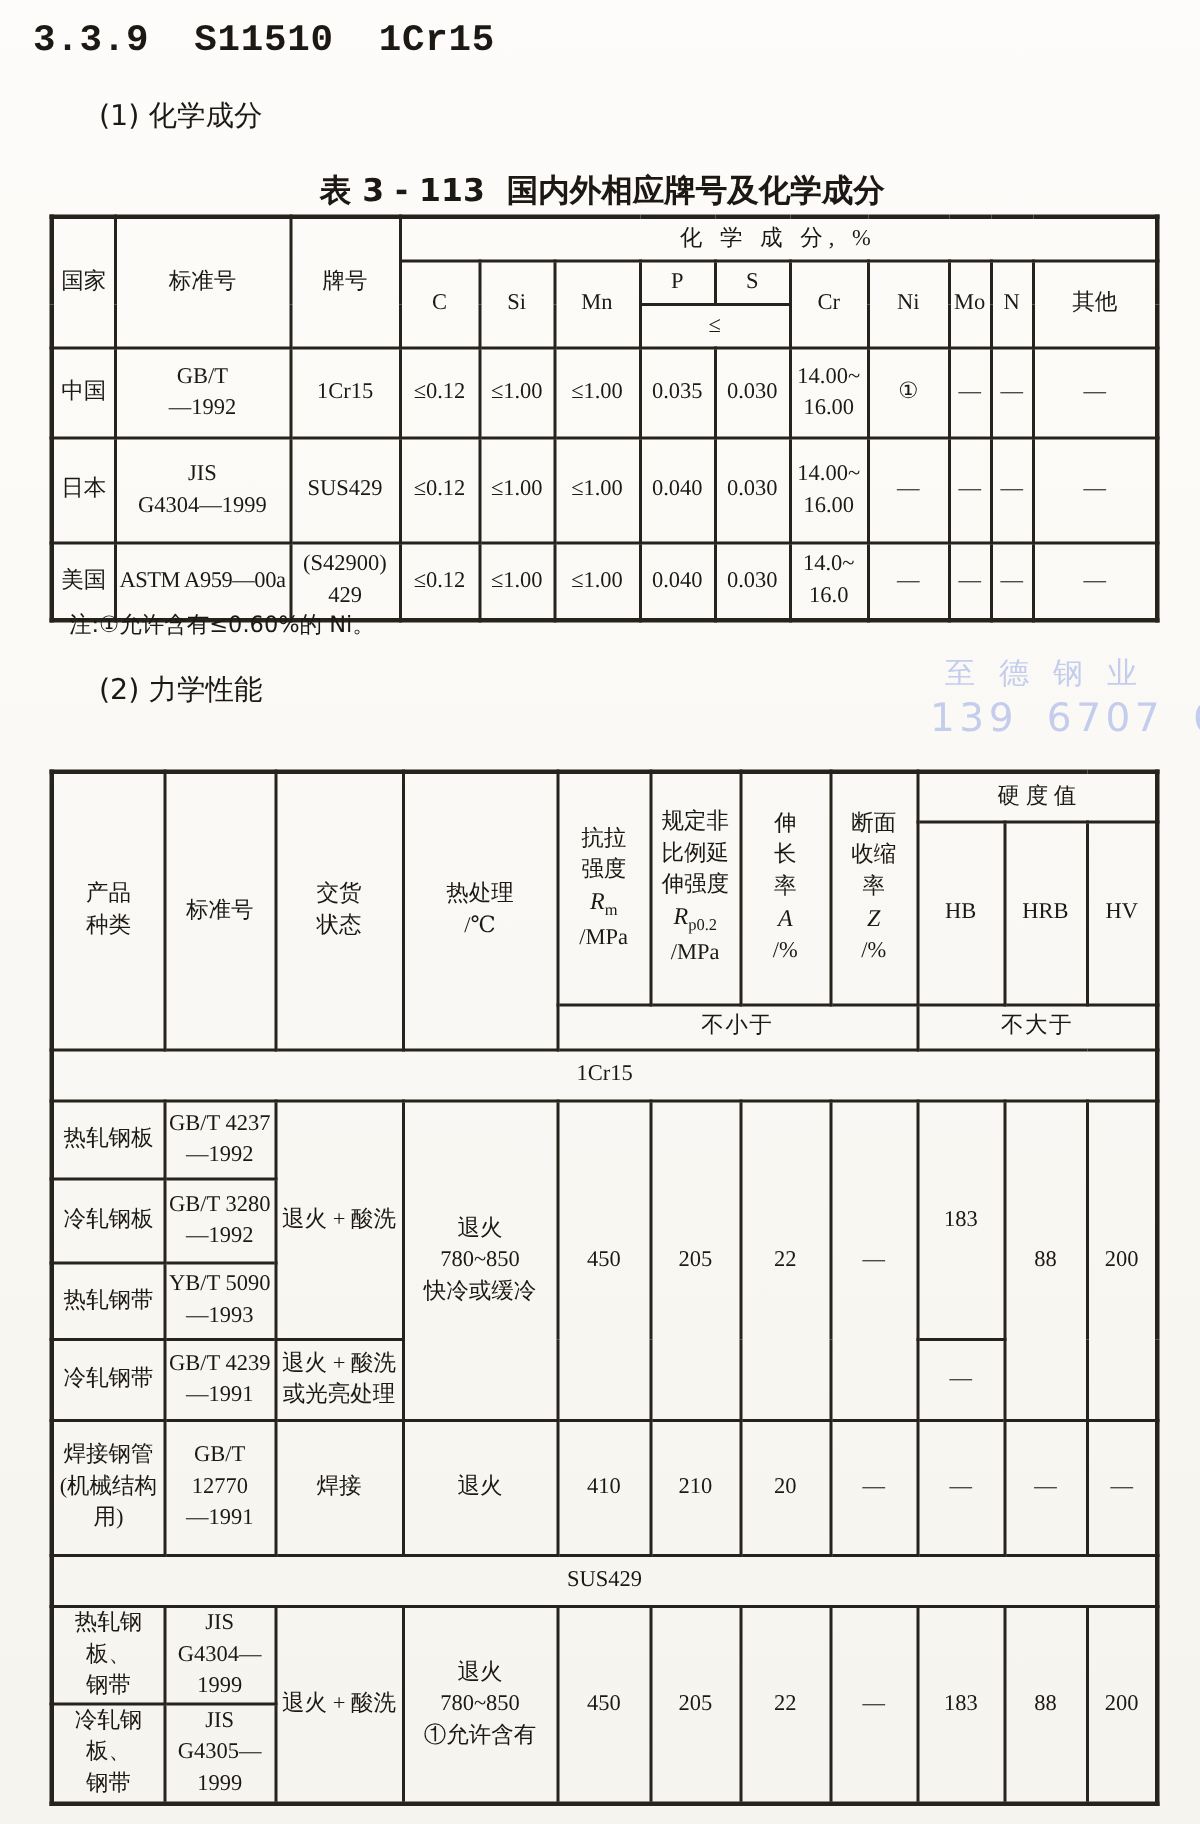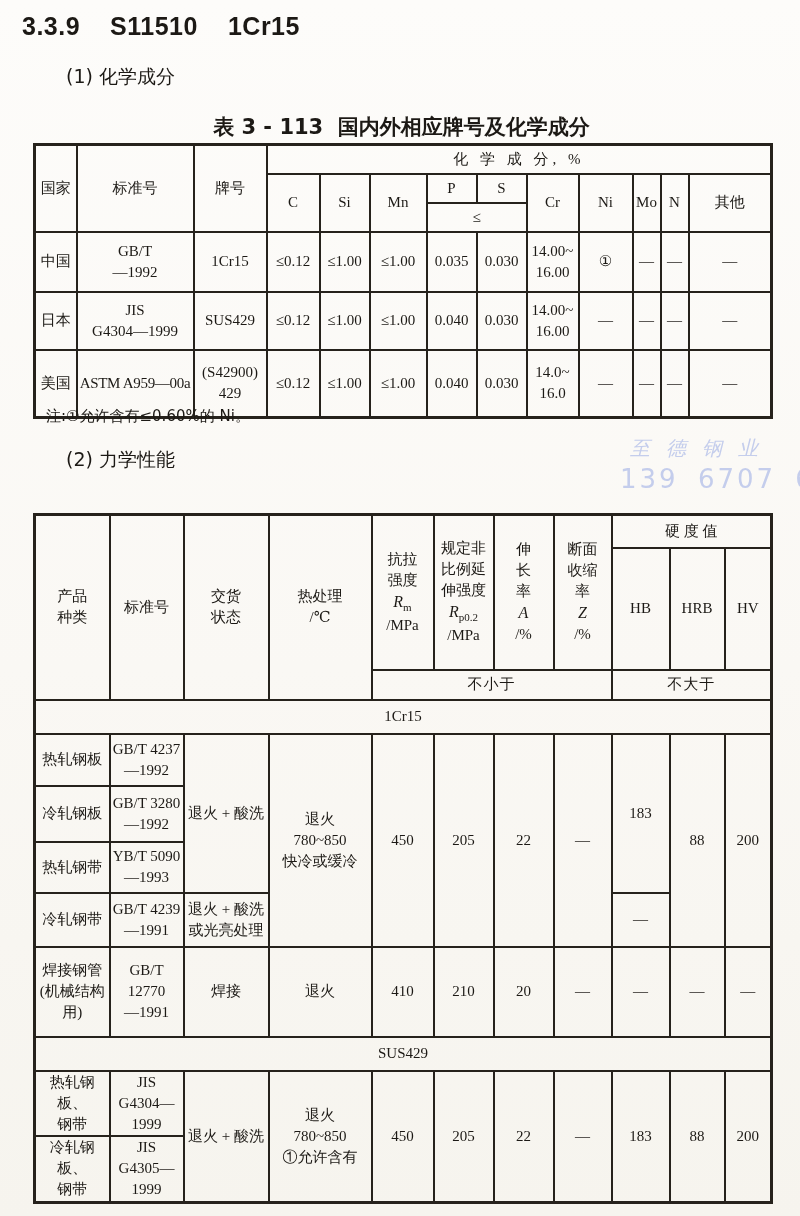--- a/index.html
+++ b/index.html
@@ -8,21 +8,21 @@
     width:800px;height:1216px;
     background:linear-gradient(180deg,#fdfcfa 0%, #faf8f4 55%, #f6f4ee 100%);
     font-family:"Liberation Serif","DejaVu Serif",serif;
     color:#1c1915;
     overflow:hidden;
   }
   .abs{position:absolute;}
   .doc-title{
     top:12px;left:22px;
     font-size:25px;font-weight:bold;letter-spacing:.5px;
-    font-family:Liberation Sans, sans-serif;
+    font-family:Liberation Mono, monospace;
   }
   .doc-title span{margin-right:30px;}
   .subheading{
     left:66px;font-size:19px;
     font-family:"DejaVu Sans","Liberation Sans",sans-serif;
   }
   .sub1{top:64px;}
   .sub2{top:447px;}
   .tbl-caption{
     left:33px;width:737px;text-align:center;
@@ -33,21 +33,21 @@
   .cap2{top:484px;}
   .note{
     top:407px;left:46px;font-size:15px;
     font-family:"DejaVu Sans","Liberation Sans",sans-serif;
   }
   .watermark{
     color:#c4cdec;
     font-family:"DejaVu Sans","Liberation Sans",sans-serif;
     text-align:left;line-height:1;
   }
-  .wm1{top:438px;left:630px;font-size:20px;letter-spacing:16px;white-space:nowrap;font-style:italic;}
+  .wm1{top:438px;left:630px;font-size:20px;letter-spacing:16px;white-space:nowrap;}
   .wm2{top:466px;left:620px;font-size:26px;letter-spacing:3px;word-spacing:8px;white-space:nowrap;}
 
   table.t{
     border-collapse:collapse;table-layout:fixed;
     position:absolute;
     border:3px solid #26221c;
   }
   table.t td,table.t th{
     border:2px solid #26221c;
     padding:0 2px;
@@ -59,21 +59,21 @@
   .t1{top:143px;left:33px;width:737px;}
   .t2{top:513px;left:33px;width:737px;}
   .comp-head{letter-spacing:4px;font-size:16px;}
   .elem{font-size:16px;}
   .num{font-size:16px;}
   .tight{font-size:13.5px;letter-spacing:-.3px;}
   .std{font-size:14px;}
   .left-cell{text-align:left;padding-left:4px;}
   .hline{display:block;}
   tr.h29{height:29px;}
-  tr.r60{height:60px;} tr.r58{height:58px;} tr.r52b{height:68px;}
+  tr.r60{height:60px;} tr.r58{height:70px;} tr.r52b{height:52px;}
   tr.g33{height:33px;} tr.g122{height:122px;} tr.g30{height:30px;}
   tr.s34{height:34px;}
   tr.r52{height:52px;} tr.r56{height:56px;} tr.r51{height:51px;}
   tr.r54{height:54px;} tr.r78{height:90px;} tr.r59{height:59px;} tr.r67{height:67px;}
   .sect{font-size:16px;}
   i.sym{font-size:16px;}
   sub.symsub{font-size:11px;}
   .minmax{font-size:15px;letter-spacing:1px;margin-top:12px;}
 </style>
 </head>

